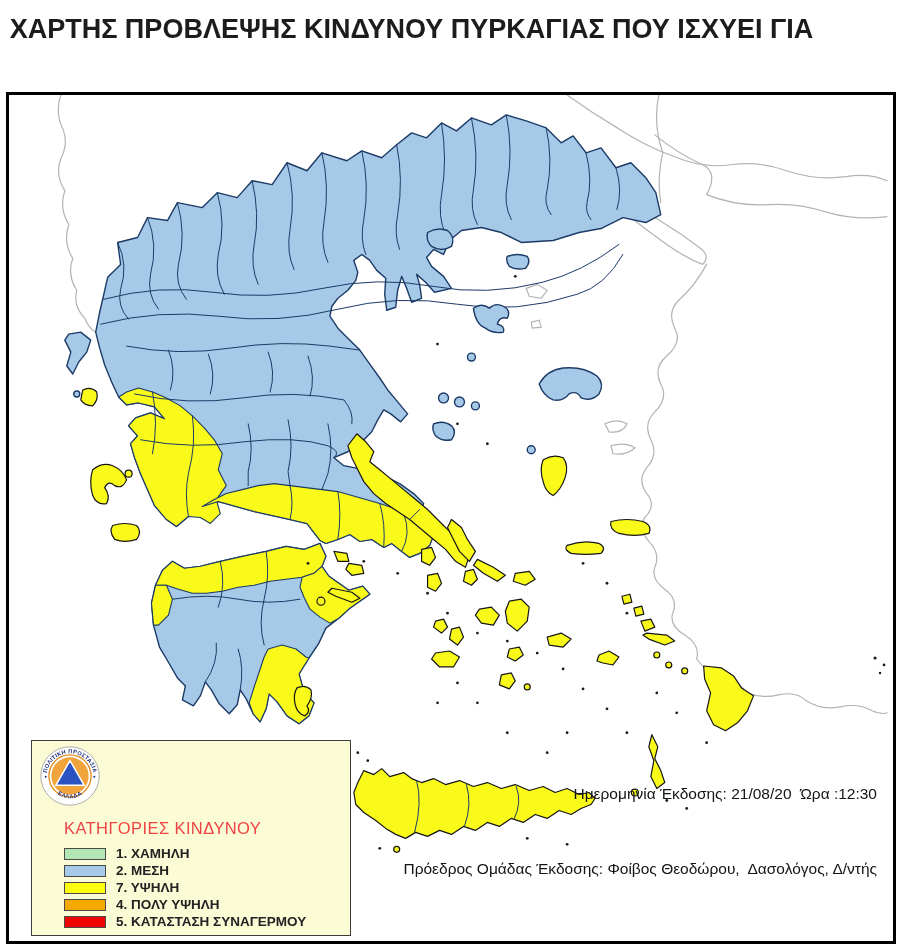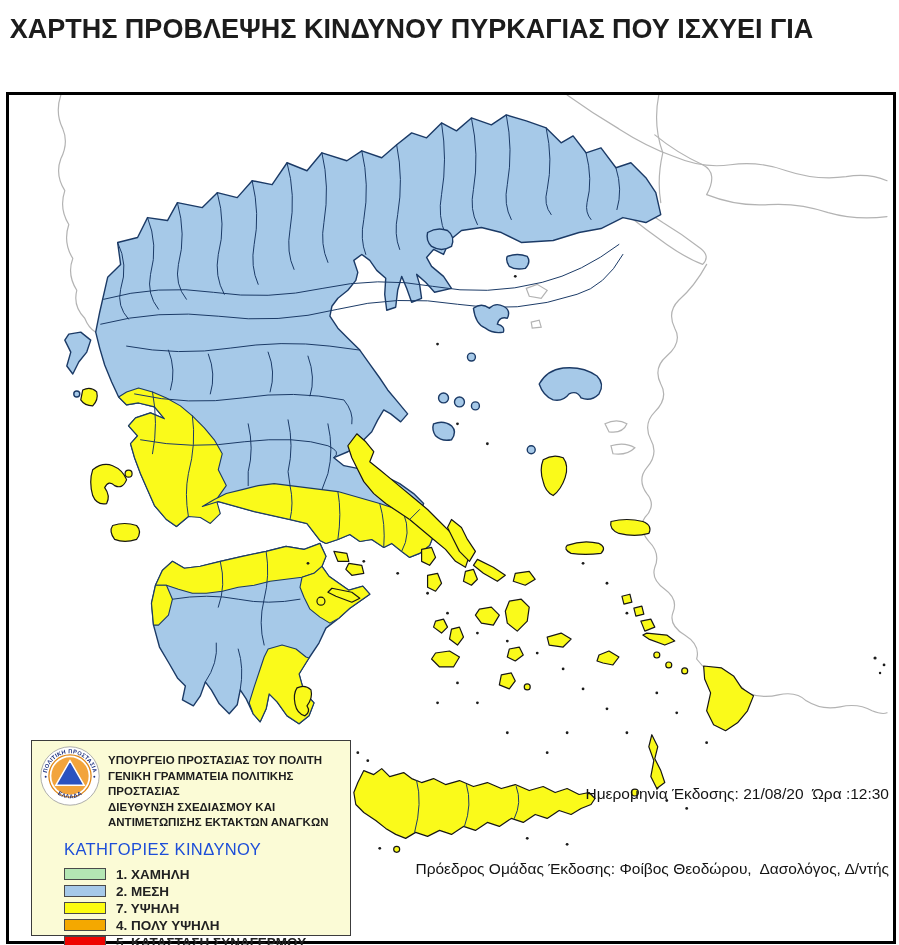--- a/index.html
+++ b/index.html
@@ -17,26 +17,26 @@
   .r3n{fill:var(--c-yellow);stroke:var(--c-border);stroke-width:1.1;stroke-linejoin:round;}
   .ib{fill:none;stroke:var(--c-border);stroke-width:1;stroke-linejoin:round;stroke-linecap:round;}
   .fc{fill:none;stroke:var(--c-gray);stroke-width:1.2;stroke-linejoin:round;stroke-linecap:round;}
   .fcf{fill:#fff;stroke:var(--c-gray);stroke-width:1.2;}
   .islet{fill:var(--c-islet);}
   
   .legend{position:absolute;left:22px;top:645px;width:320px;height:196px;box-sizing:border-box;
           background:var(--c-panel);border:1px solid #3c3c3c;padding:5px 6px;}
   .legend-top{display:flex;gap:8px;align-items:flex-start;}
   .agency{margin-top:7px;font-size:11.5px;font-weight:bold;line-height:15.5px;color:#1d1d1d;}
-  .legend-heading{margin:9px 0 7px 26px;font-size:16.5px;color:#1d4ed8;letter-spacing:.4px;}
+  .legend-heading{margin:9px 0 7px 26px;font-size:16.5px;color:#ef4444;letter-spacing:.4px;}
   .cat-row{display:flex;align-items:center;gap:10px;height:17px;margin-left:26px;font-weight:bold;}
   .swatch{width:42px;height:12px;border:1px solid #4a4a4a;box-sizing:border-box;flex:0 0 auto;}
   .cat-label{font-size:13.5px;color:#222;white-space:pre;}
   
-  .issue{position:absolute;right:4px;bottom:10px;text-align:right;
+  .issue{position:absolute;right:16px;bottom:10px;text-align:right;
          font-size:15.5px;line-height:25px;color:#141414;white-space:pre;}
   .logo-wrap{flex:0 0 auto;margin-left:2px;}
 </style>
 </head>
 <body>
 
 <div class="titles">
   <div class="title-main">ΧΑΡΤΗΣ ΠΡΟΒΛΕΨΗΣ ΚΙΝΔΥΝΟΥ ΠΥΡΚΑΓΙΑΣ ΠΟΥ ΙΣΧΥΕΙ ΓΙΑ</div>
 </div>
 
@@ -236,26 +236,20 @@
           <circle cx="7" cy="38" r="1.2" fill="#1b2f7e"></circle>
           <circle cx="67" cy="38" r="1.2" fill="#1b2f7e"></circle>
           <text font-size="7" font-weight="bold" fill="#1b2f7e" letter-spacing="0.4" font-family="Liberation Sans, DejaVu Sans, sans-serif">
             <textPath href="#arcTop" startOffset="50%" text-anchor="middle">ΠΟΛΙΤΙΚΗ ΠΡΟΣΤΑΣΙΑ</textPath>
           </text>
           <text font-size="7" font-weight="bold" fill="#1b2f7e" letter-spacing="0.6" font-family="Liberation Sans, DejaVu Sans, sans-serif">
             <textPath href="#arcBot" startOffset="50%" text-anchor="middle">ΕΛΛΑΔΑ</textPath>
           </text>
         </svg>
       </div>
-      <div class="agency">
-        <div>ΥΠΟΥΡΓΕΙΟ ΠΡΟΣΤΑΣΙΑΣ ΤΟΥ ΠΟΛΙΤΗ</div>
-        <div>ΓΕΝΙΚΗ ΓΡΑΜΜΑΤΕΙΑ ΠΟΛΙΤΙΚΗΣ ΠΡΟΣΤΑΣΙΑΣ</div>
-        <div>ΔΙΕΥΘΥΝΣΗ ΣΧΕΔΙΑΣΜΟΥ ΚΑΙ</div>
-        <div>ΑΝΤΙΜΕΤΩΠΙΣΗΣ ΕΚΤΑΚΤΩΝ ΑΝΑΓΚΩΝ</div>
-      </div>
     </div>
 
     <div class="legend-heading">ΚΑΤΗΓΟΡΙΕΣ ΚΙΝΔΥΝΟΥ</div>
 
     <div class="cat-row">
       <span class="swatch" style="background: rgb(180, 230, 180);"></span>
       <span class="cat-label">1. ΧΑΜΗΛΗ</span>
     </div>
     <div class="cat-row">
       <span class="swatch" style="background: rgb(166, 201, 232);"></span>

